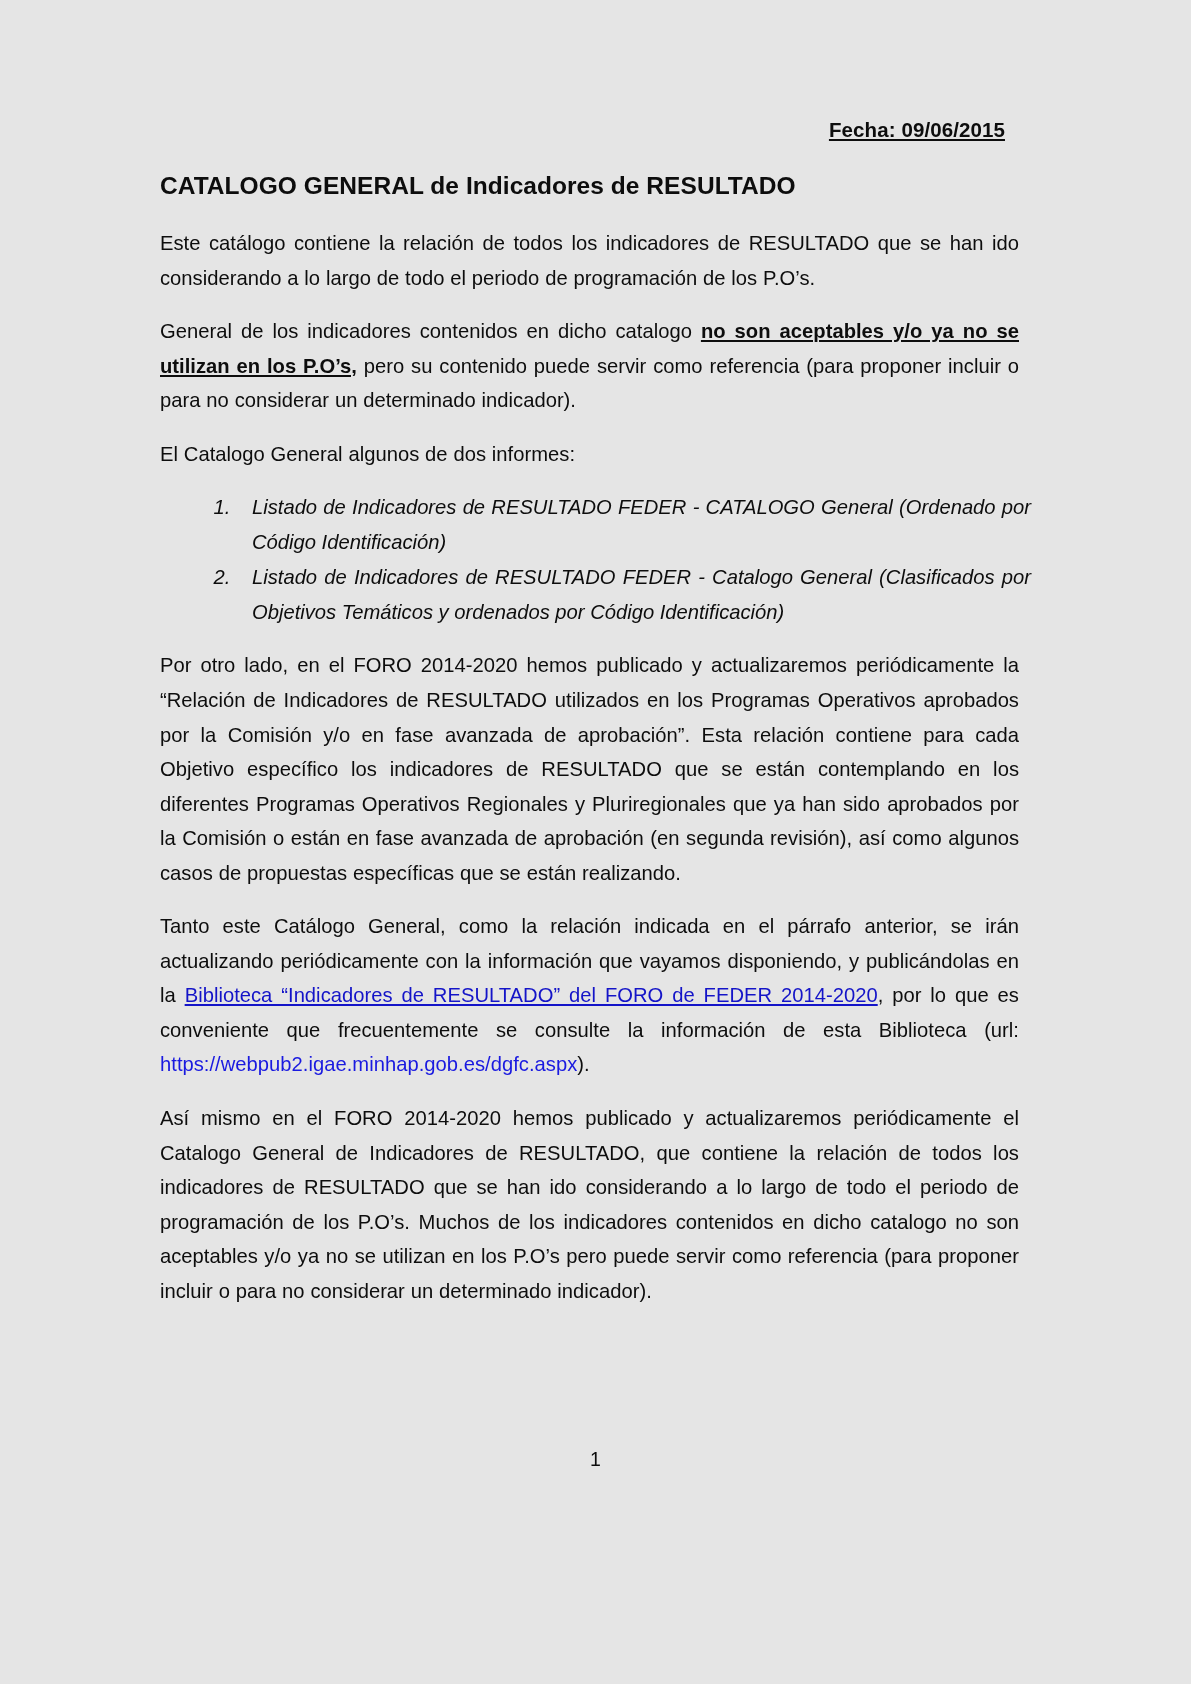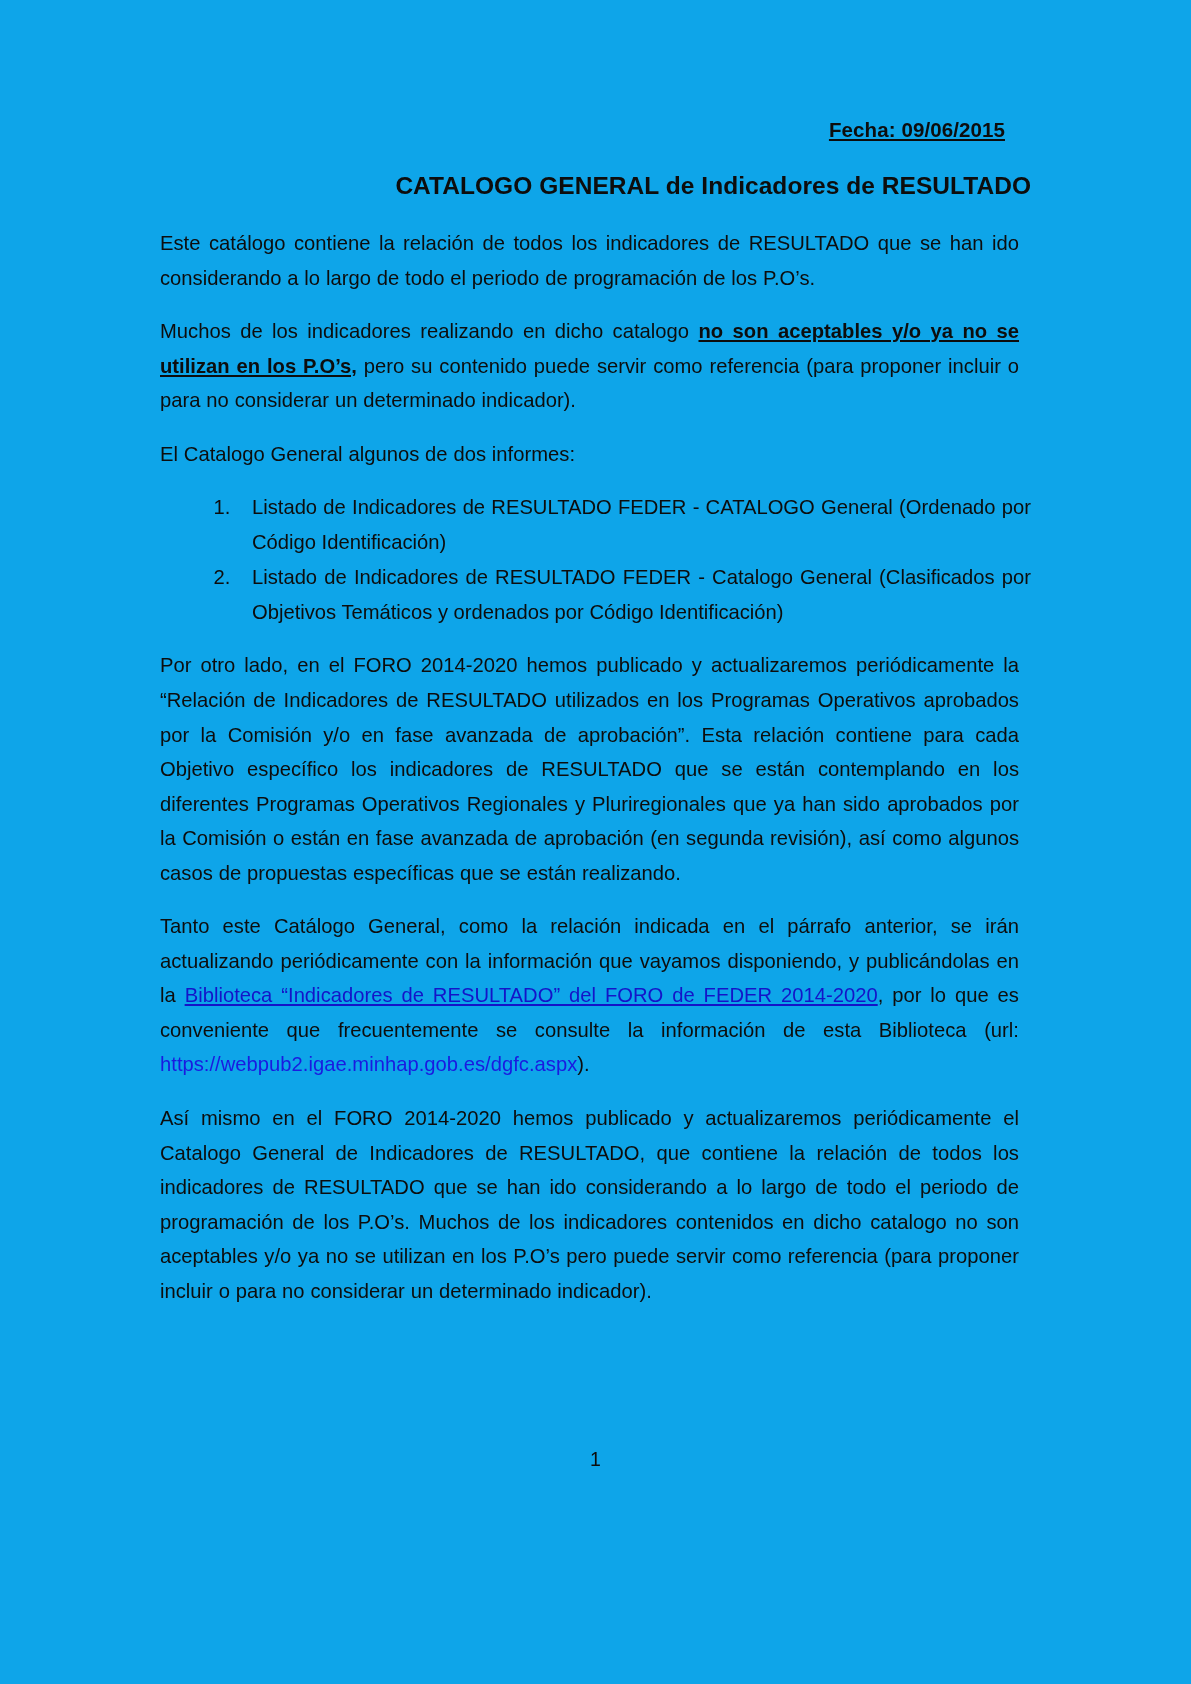--- a/index.html
+++ b/index.html
@@ -4,62 +4,62 @@
 <style>
   html, body {
     margin: 0;
     padding: 0;
     background: #ffffff;
   }
   .page {
     position: relative;
     width: 1191px;
     height: 1684px;
-    background: #0ea5e9;
+    background: #e5e5e5;
     box-sizing: border-box;
     padding: 118px 160px 0 160px;
     font-family: "Liberation Sans", sans-serif;
     color: #0d0d0d;
     overflow: hidden;
   }
   .doc-date {
     text-align: right;
     font-size: 20.5px;
     font-weight: bold;
     text-decoration: underline;
     letter-spacing: 0.1px;
     margin: 0 0 30px 0;
     padding-right: 26px;
   }
   .doc-title {
     font-size: 24.5px;
     font-weight: bold;
     margin: 0 0 26px 0;
     letter-spacing: 0.05px;
-    text-align: right;
   }
   p.body-para {
     font-size: 20.2px;
     line-height: 1.71;
     text-align: justify;
     margin: 0 12px 19px 0;
     letter-spacing: 0.02px;
     word-spacing: 0.2px;
   }
   ol.informes-list {
     font-size: 20.2px;
     line-height: 1.71;
     margin: 0 0 19px 0;
     padding-left: 76px;
     list-style-position: outside;
   }
   ol.informes-list li {
     text-align: justify;
     padding-left: 16px;
     margin-bottom: 1px;
+    font-style: italic;
   }
   .bu {
     font-weight: bold;
     text-decoration: underline;
   }
   .link-bold {
     color: #1414c8;
     font-weight: normal;
     text-decoration: underline;
   }
@@ -80,21 +80,21 @@
 <body>
 
 <div class="page">
 
   <div class="doc-date">Fecha: 09/06/2015</div>
 
   <h1 class="doc-title">CATALOGO GENERAL de Indicadores de RESULTADO</h1>
 
   <p class="body-para">Este catálogo contiene la relación de todos los indicadores de RESULTADO que se han ido considerando a lo largo de todo el periodo de programación de los P.O’s.</p>
 
-  <p class="body-para"><span>Muchos de los indicadores realizando en dicho catalogo </span><span class="bu">no son aceptables y/o ya no se utilizan en los P.O’s,</span><span> pero su contenido puede servir como referencia (para proponer incluir o para no  considerar un determinado indicador).</span></p>
+  <p class="body-para"><span>General de los indicadores contenidos en dicho catalogo </span><span class="bu">no son aceptables y/o ya no se utilizan en los P.O’s,</span><span> pero su contenido puede servir como referencia (para proponer incluir o para no  considerar un determinado indicador).</span></p>
 
   <p class="body-para">El Catalogo General algunos de dos informes:</p>
 
   <ol class="informes-list">
     <li>Listado de Indicadores de RESULTADO FEDER - CATALOGO General (Ordenado por Código Identificación)</li>
     <li>Listado de Indicadores de RESULTADO FEDER - Catalogo General (Clasificados por Objetivos Temáticos y ordenados por Código Identificación)</li>
   </ol>
 
   <p class="body-para">Por otro lado, en el FORO 2014-2020 hemos publicado y actualizaremos periódicamente la “Relación de Indicadores de RESULTADO utilizados en los Programas Operativos aprobados por la Comisión y/o en fase avanzada de aprobación”. Esta relación contiene para cada Objetivo específico los indicadores de RESULTADO que se están contemplando en los diferentes Programas Operativos Regionales y Pluriregionales que ya han sido aprobados por la Comisión o están en fase avanzada de aprobación (en segunda revisión), así como algunos casos de propuestas específicas que se están realizando.</p>
 

